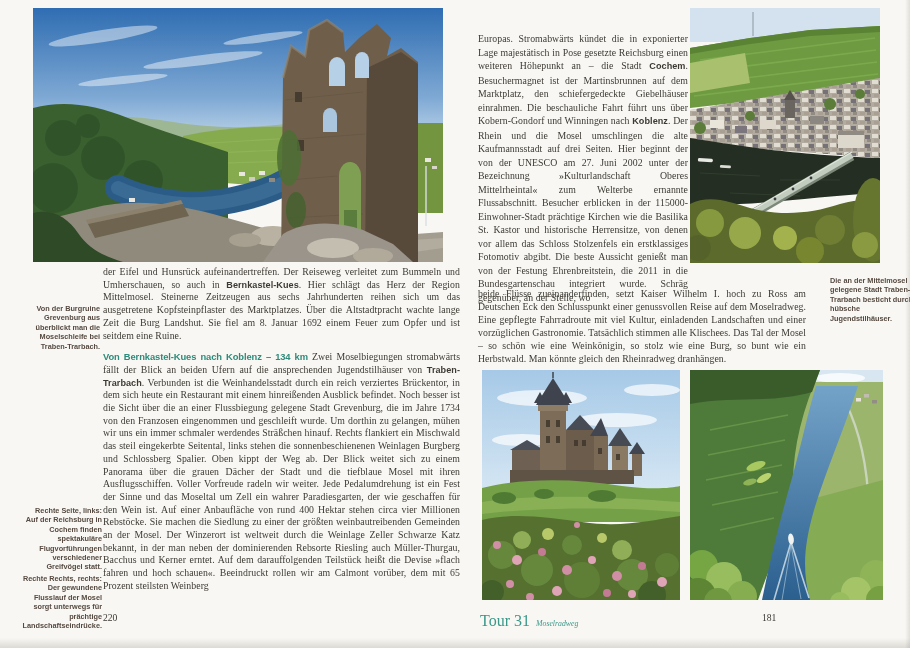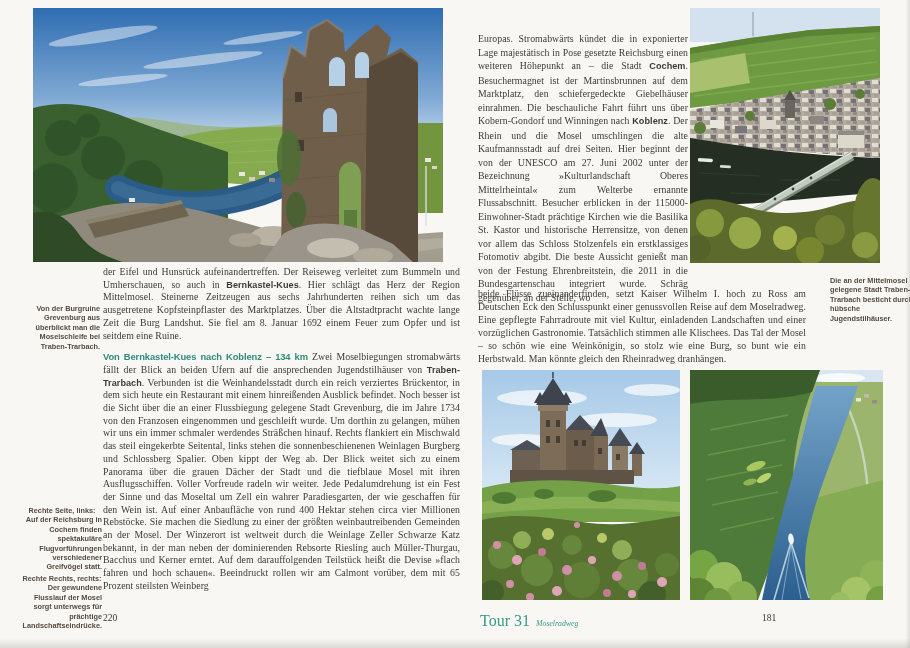--- a/index.html
+++ b/index.html
@@ -30,21 +30,21 @@
     font-family:"Liberation Sans",sans-serif;font-weight:700;
     font-size:9.4px;color:#2d8b7b;letter-spacing:-0.1px;
   }
   .margin-note{
     position:absolute;
     font-family:"Liberation Sans",sans-serif;font-weight:700;
     font-size:7.3px;line-height:9.4px;color:#564a41;
   }
   .align-right{text-align:right;margin-top:28px;}
   .align-left{text-align:left;margin-left:14px;}
-  .note-label{display:block;text-align:center;}
+  .note-label{display:block;}
   .page-number{
     position:absolute;font-family:"Liberation Serif",serif;
     font-size:9.6px;color:#3b3833;
   }
   .footer-tour{
     position:absolute;left:480px;top:612px;
     font-family:"Liberation Serif",serif;color:#3a988a;
   }
   .footer-tour .tour{font-size:16px;}
   .footer-tour .route{font-size:7.8px;margin-left:6px;font-style:italic;}

